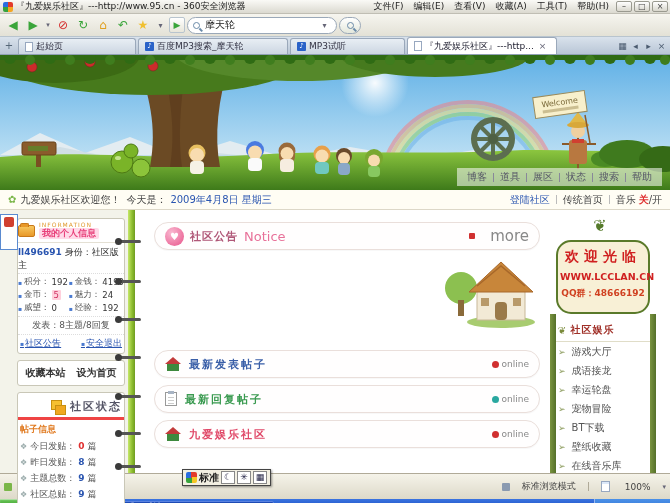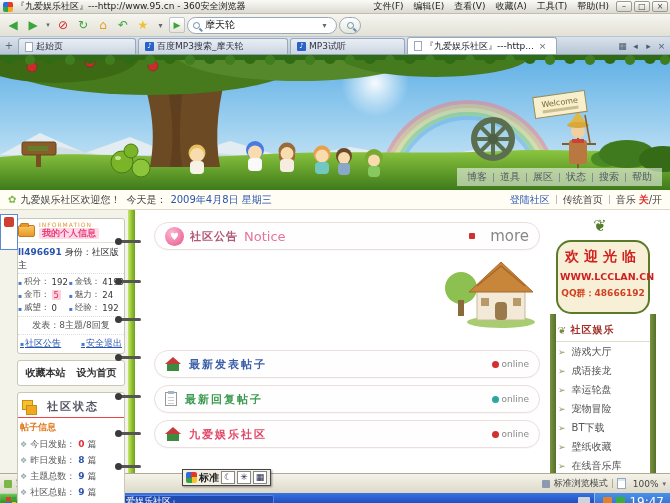--- a/index.html
+++ b/index.html
@@ -98,21 +98,21 @@
   .stats{display:grid;grid-template-columns:1fr 1fr;gap:1px 0;border-top:1px dotted #ddd;padding-top:2px;}
   .stat{display:flex;align-items:center;gap:2px;font-size:8.5px;color:#555;white-space:nowrap;}
   .stat .bu{color:#4a7ad0;font-size:6px;}
   .stat .v{color:#333;}
   .stat .v.hot{background:#ffd0dc;color:#d03060;padding:0 2px;border-radius:1px;}
   .posts-line{text-align:center;border-top:1px dotted #ddd;margin-top:2px;padding-top:2px;color:#555;}
   .p1-links{display:flex;justify-content:space-between;border-top:1px dotted #ddd;margin-top:2px;padding:2px 2px 0 2px;}
   .p1-links span{color:#2a55b0;text-decoration:underline;}
   .p1-links .bu{color:#4a7ad0;text-decoration:none;font-size:6px;margin-right:1px;}
   .p2{display:flex;justify-content:space-around;padding:5px 2px;font-weight:bold;color:#333;font-size:10px;}
-  .p3-head{display:flex;align-items:center;gap:11px;padding:3px 2px;border-bottom:1px solid #ef4444;}
+  .p3-head{display:flex;align-items:center;gap:5px;padding:3px 2px;border-bottom:3px solid #ef4444;justify-content:flex-end;}
   .ico-blocks{width:16px;height:13px;position:relative;flex:none;}
   .ico-blocks::before{content:"";position:absolute;left:2px;top:0;width:9px;height:8px;background:#f6c030;border:1px solid #c89010;}
   .ico-blocks::after{content:"";position:absolute;left:6px;top:5px;width:9px;height:8px;background:#f0a820;border:1px solid #c89010;}
   .p3-title{font-size:11px;color:#556;font-weight:bold;letter-spacing:2px;}
   .p3-sub{color:#e07a20;font-weight:bold;margin:3px 0 2px 2px;font-size:9px;}
   .p3-item{display:flex;align-items:center;gap:3px;padding:1.5px 0 1.5px 2px;color:#555;font-size:9px;white-space:nowrap;}
   .p3-item .di{color:#9aa;font-size:8px;}
   .p3-item .v{font-weight:bold;color:#2a55b0;}
   .p3-item .v.red{color:#e03030;}
 
@@ -161,22 +161,22 @@
   .sign2{color:#d02020;font-weight:bold;font-size:9.5px;margin-top:5px;white-space:nowrap;}
   .sign3{color:#d04020;font-weight:bold;font-size:9px;margin-top:5px;white-space:nowrap;}
   .rmenu{position:absolute;left:8px;top:110px;right:20px;}
   .rmenu-head{display:flex;align-items:center;gap:4px;padding:3px 0 4px 2px;border-bottom:1px solid #e0ddc8;}
   .rmenu-head .fl{color:#7a8a3a;font-size:10px;}
   .rmenu-title{color:#a03028;font-weight:bold;font-size:10px;letter-spacing:1px;}
   .rmenu-item{display:flex;align-items:center;gap:6px;height:19px;padding-left:2px;color:#555;font-size:10px;white-space:nowrap;}
   .rmenu-item .ar{color:#8a9a5a;font-size:9px;}
 
   
-  .statusbar{height:20px;display:flex;align-items:center;background:linear-gradient(#f5f3e9,#ddd9c9);
-    border-top:1px solid #b0aa98;font-size:9px;color:#444;padding:0 4px;gap:4px;}
+  .statusbar{height:26px;display:flex;align-items:center;background:linear-gradient(#f5f3e9,#ddd9c9);
+    border-top:1px solid #b0aa98;font-size:9px;color:#444;padding:0 4px;gap:12px;}
   .st-ico{width:8px;height:8px;background:#7ab648;border-radius:1px;flex:none;}
   .statusbar .spring{flex:1;}
   .st-sep{width:1px;height:9px;background:#b0aa98;}
   .zoom-drop{color:#667;font-size:7px;}
 
   
   .float-tb{position:absolute;left:182px;bottom:17px;height:17px;display:flex;align-items:center;gap:2px;
     background:#f2efe2;border:1px solid #444;padding:1px 3px;box-shadow:1px 1px 2px rgba(0,0,0,.4);z-index:5;}
   .ft-logo{width:11px;height:11px;border-radius:2px;
     background:conic-gradient(#e23a2a 0 25%,#f5c623 0 50%,#37a33c 0 75%,#2a6de0 0);}

